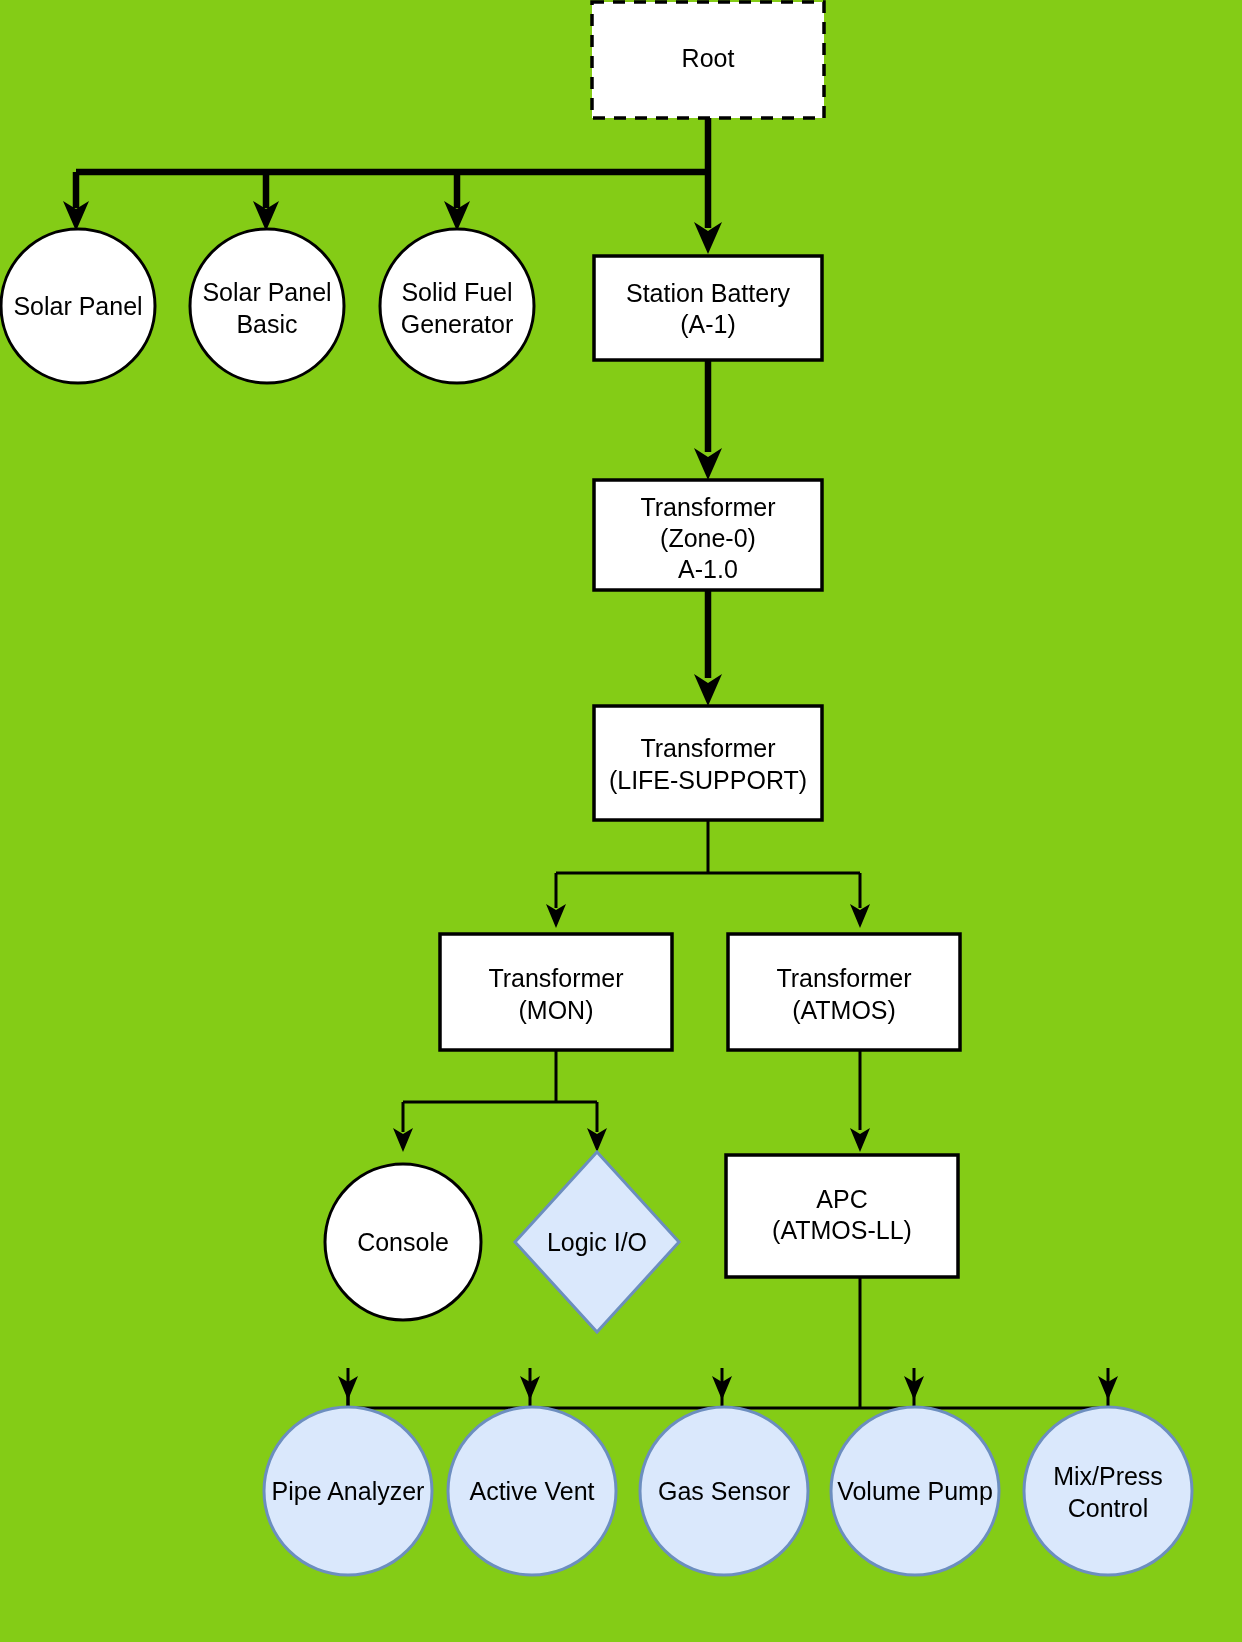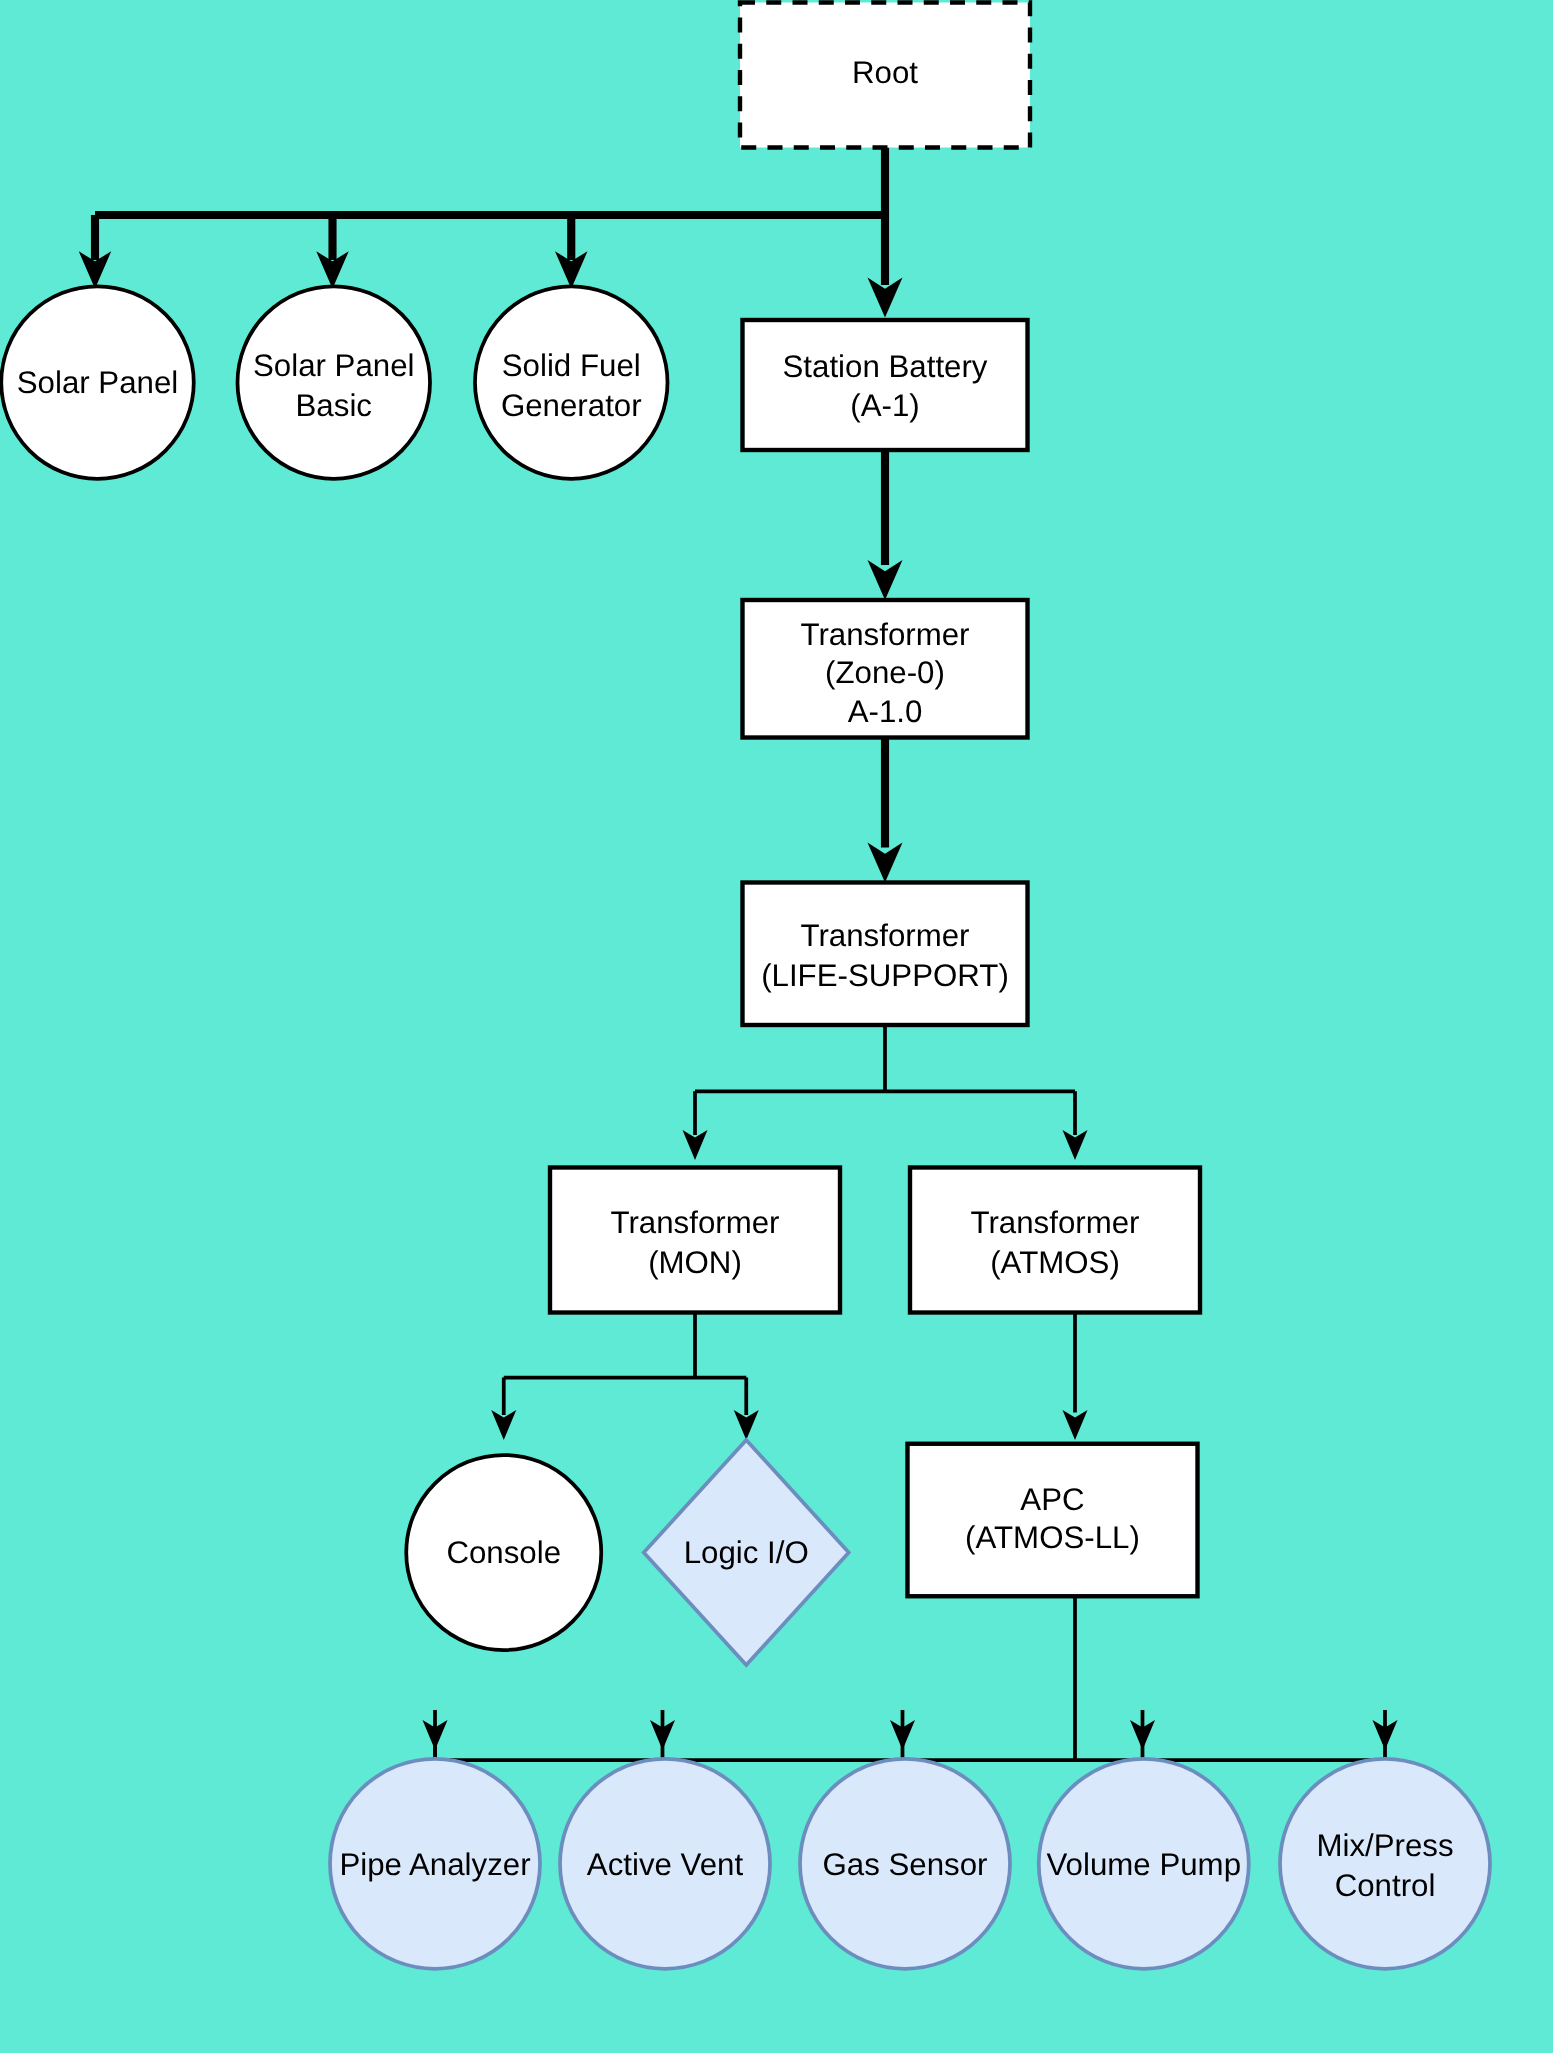--- a/index.html
+++ b/index.html
@@ -10,21 +10,21 @@
   body {
     width: 1242px;
     height: 1642px;
     font-family: "Liberation Sans", sans-serif;
     overflow: hidden;
   }
   #diagram-root {
     position: relative;
     width: 1242px;
     height: 1642px;
-    background: #5eead4;
+    background: #84cc16;
   }
   svg#flowchart {
     display: block;
     width: 1242px;
     height: 1642px;
   }
   .node-label {
     font-family: "Liberation Sans", sans-serif;
     font-size: 25px;
     fill: #000000;

